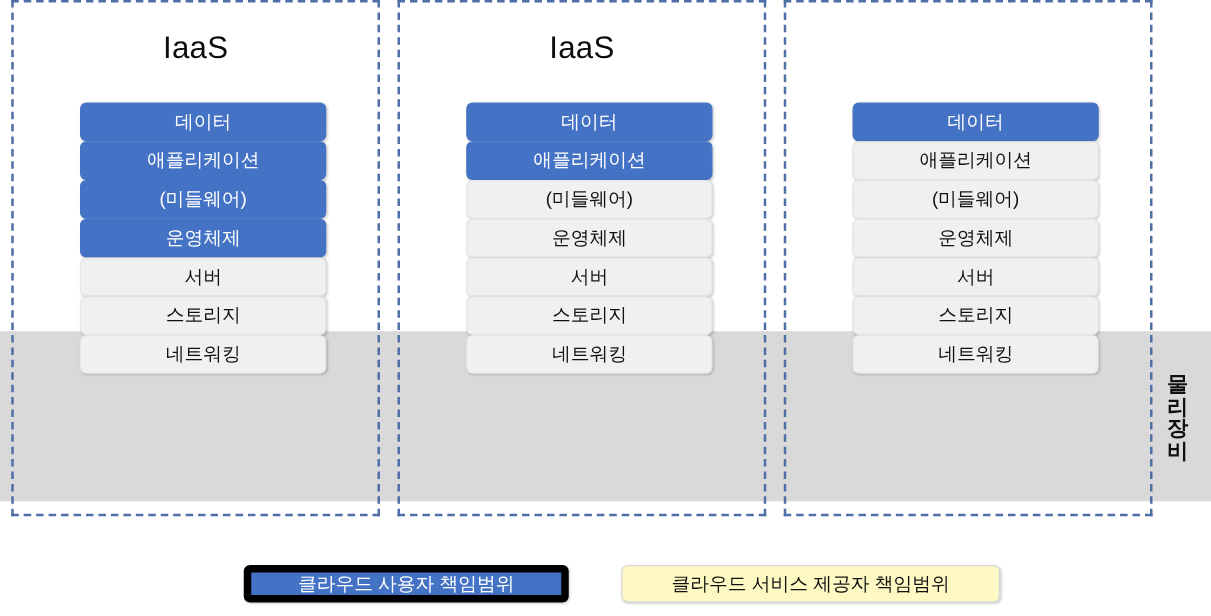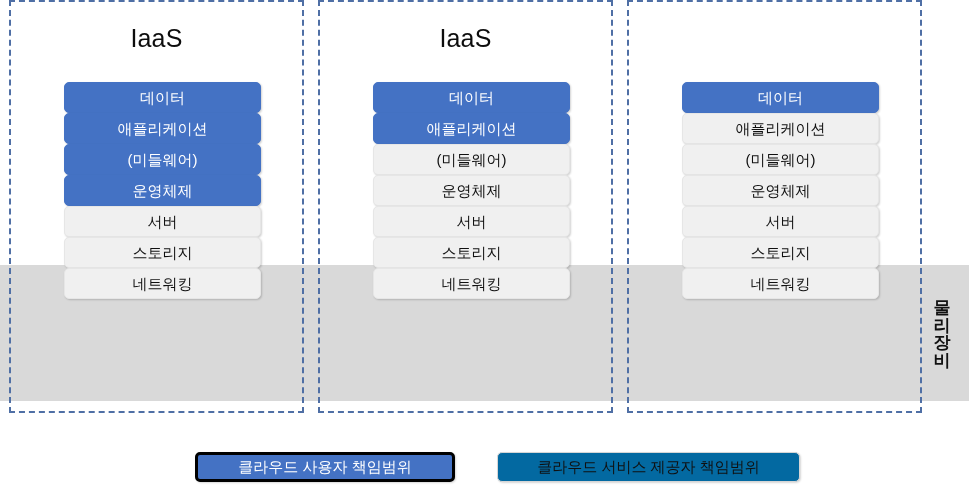--- a/index.html
+++ b/index.html
@@ -122,26 +122,26 @@
     align-items: center;
     justify-content: center;
     font-size: 15px;
     box-shadow: 1px 1px 2px rgba(0,0,0,0.16);
   }
   .legend-user {
     left: 195px;
     width: 260px;
     background: #4472c4;
     color: #ffffff;
-    border: 3px solid #000000;
+    border: 6px solid #000000;
   }
   .legend-provider {
     left: 497px;
     width: 303px;
-    background: #0369a1;
+    background: #fef9c3;
     color: #101010;
     border: 1px solid #d6d6d6;
   }
 </style>
 </head>
 <body>
 
 <div id="canvas">
 
   <div class="phys-band"></div>

